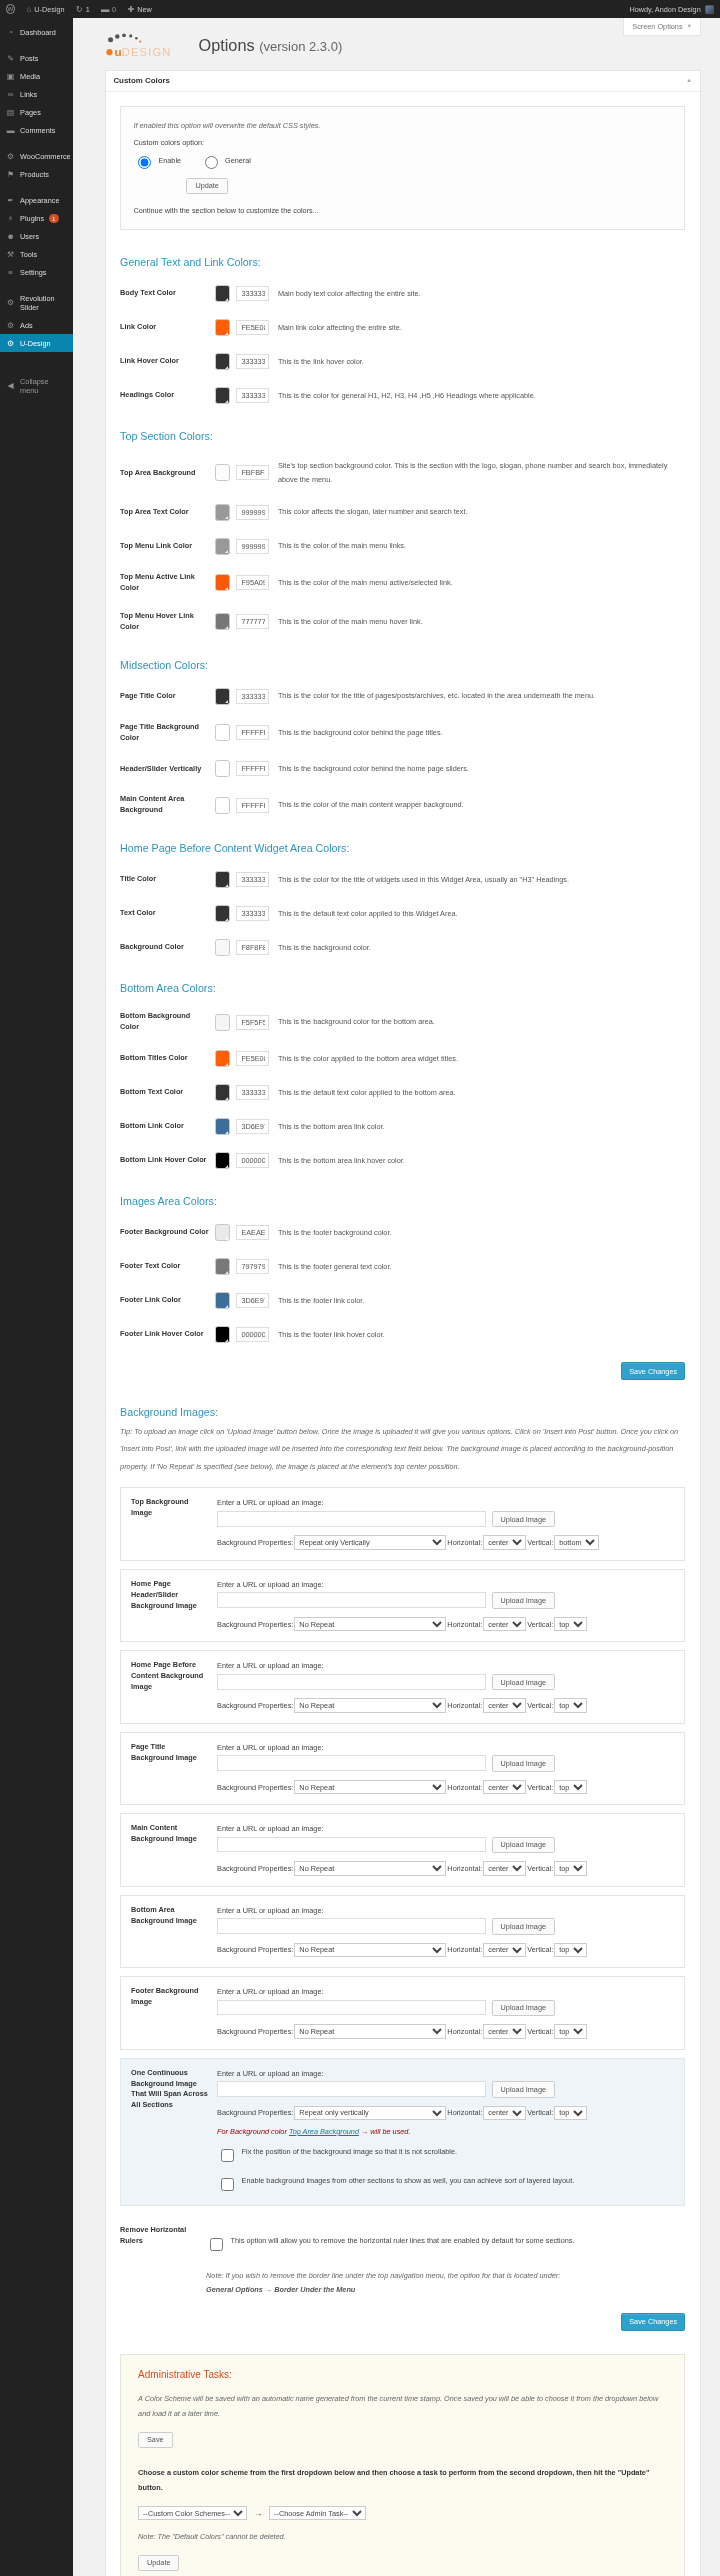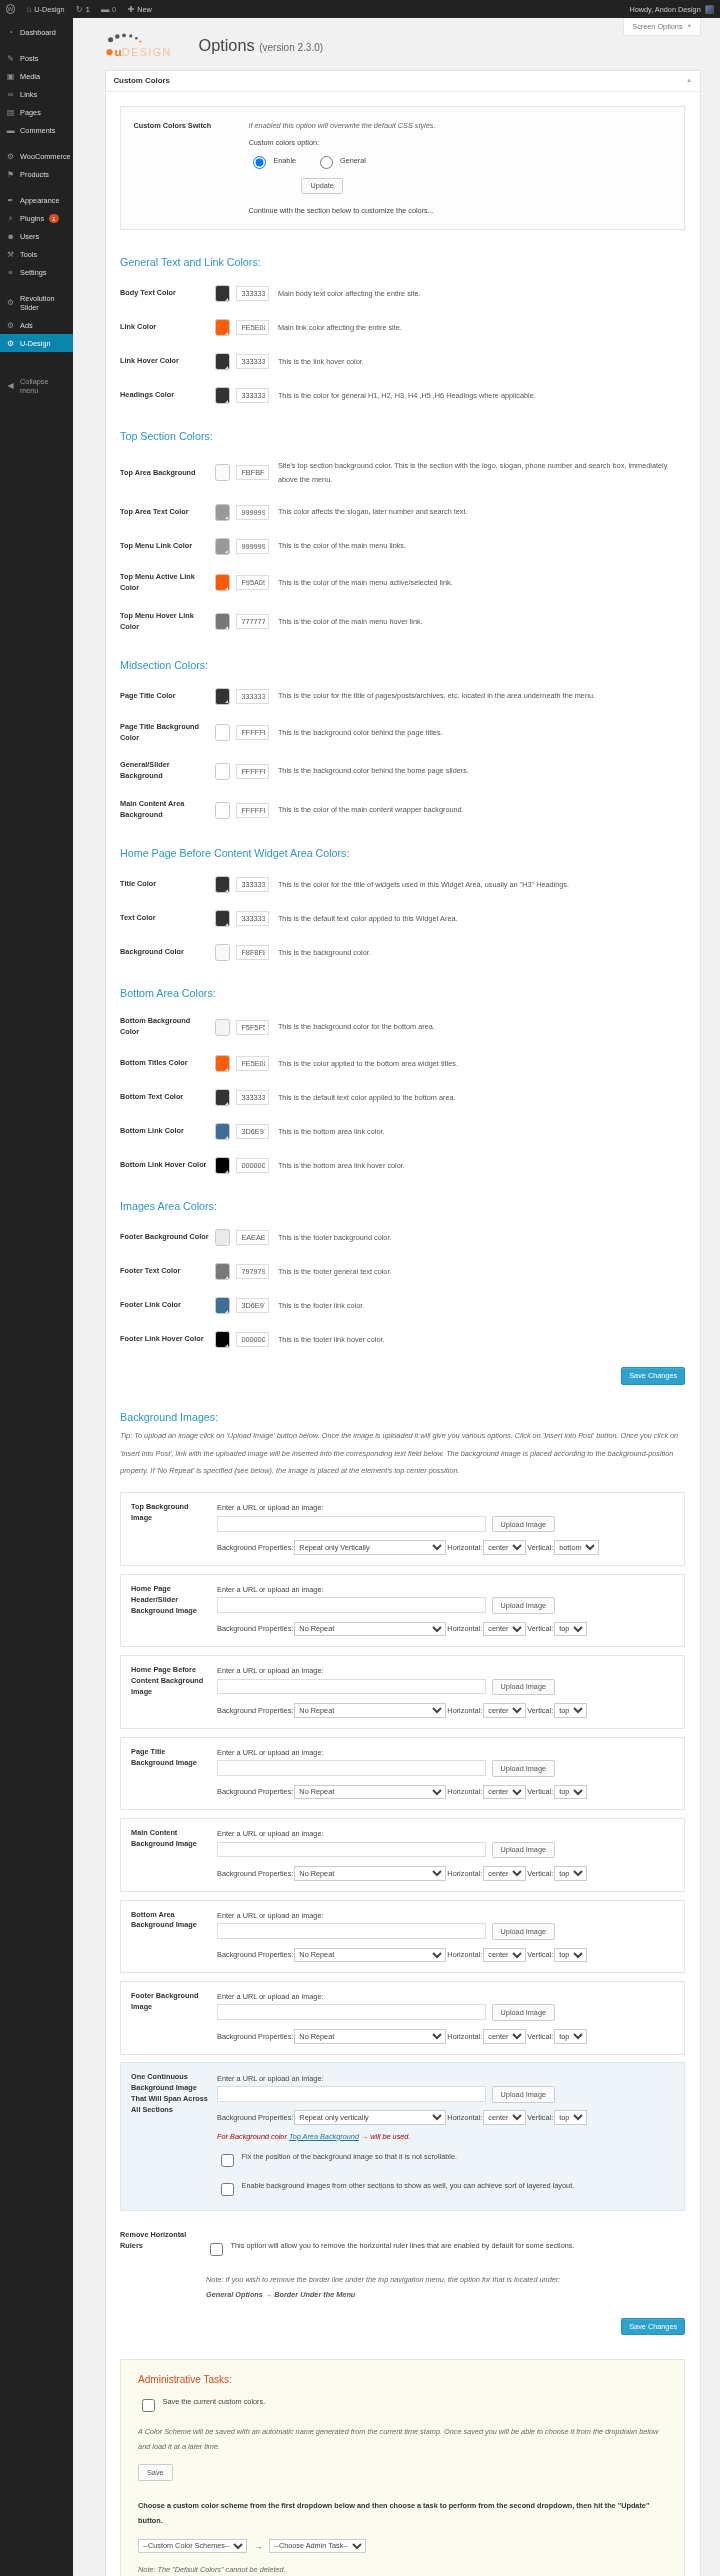--- a/index.html
+++ b/index.html
@@ -38,21 +38,21 @@
   #main { margin-left:73px; padding:0 20px 0 31.5px; position:relative; }
   #screen-options-tab {
     position:absolute; top:0; right:20px; background:#fff;
     border:0.6px solid #e5e5e5; border-top:none; color:#777;
     padding:3.9px 7.9px; font-size:7.3px; display:flex; gap:4px; align-items:center;
   }
   #screen-options-tab .caret { color:#aaa; font-size:5.6px; }
 
   #page-header { display:flex; align-items:center; gap:10px; padding:14.6px 0 3.4px; }
   #page-title { font-size:16.3px; font-weight:400; color:#464646; margin:0; }
-  #page-version { font-size:10px; color:#666; font-weight:400; }
+  #page-version { font-size:13px; color:#666; font-weight:400; }
 
   
   #postbox { background:#fff; border:0.6px solid #e5e5e5; margin-top:7.9px; }
   #postbox-header {
     padding:5.6px 7.9px; font-weight:bold; color:#333; font-size:7.9px;
     border-bottom:0.6px solid #eee; display:flex; justify-content:space-between; align-items:flex-start;
   }
   #postbox-header .toggle { color:#aaa; font-size:6.2px; cursor:pointer; }
   #postbox-inside { padding:13.5px 14.6px 22.5px; }
 
@@ -251,21 +251,20 @@
     </div>
 
     <div id="postbox">
       <div id="postbox-header">
         <span>Custom Colors</span>
         <span class="toggle">▲</span>
       </div>
       <div id="postbox-inside">
 
         <div id="switch-box">
-          <div class="lbl">Custom Colors Switch</div>
           <div>
             <p class="sw-note">If enabled this option will overwrite the default CSS styles.</p>
             <p class="sw-optlabel">Custom colors option:</p>
             <div class="radio-line">
               <label>
                 <input type="radio" name="cc-switch" checked="" style="">
                 <span>Enable</span>
               </label>
               <label>
                 <input type="radio" name="cc-switch" style="">
@@ -341,21 +340,21 @@
               <input class="hexinput" type="text" value="333333" style="">
               <div class="cdesc">This is the color for the title of pages/posts/archives, etc. located in the area underneath the menu.</div>
             </div>
             <div class="crow">
               <div class="lbl">Page Title Background Color</div>
               <div class="swatch" style="background: rgb(255, 255, 255);"></div>
               <input class="hexinput" type="text" value="FFFFFF" style="">
               <div class="cdesc">This is the background color behind the page titles.</div>
             </div>
             <div class="crow">
-              <div class="lbl">General/Slider Background</div>
+              <div class="lbl">Header/Slider Vertically</div>
               <div class="swatch" style="background: rgb(255, 255, 255);"></div>
               <input class="hexinput" type="text" value="FFFFFF" style="">
               <div class="cdesc">This is the background color behind the home page sliders.</div>
             </div>
             <div class="crow">
               <div class="lbl">Main Content Area Background</div>
               <div class="swatch" style="background: rgb(255, 255, 255);"></div>
               <input class="hexinput" type="text" value="FFFFFF" style="">
               <div class="cdesc">This is the color of the main content wrapper background.</div>
             </div>
@@ -609,24 +608,20 @@
             <p class="rr-note2">General Options → Border Under the Menu</p>
           </div>
         </div>
 
         <div class="save-row">
           <button class="btn-primary">Save Changes</button>
         </div>
 
         <div id="admin-tasks">
           <h3>Administrative Tasks:</h3>
-          <div class="chk-line">
-            <input type="checkbox" style="">
-            <span>Save the current custom colors.</span>
-          </div>
           <p class="at-note">A Color Scheme will be saved with an automatic name generated from the current time stamp. Once saved you will be able to choose it from the dropdown below and load it at a later time.</p>
           <button class="btn">Save</button>
           <p class="at-choose">Choose a custom color scheme from the first dropdown below and then choose a task to perform from the second dropdown, then hit the "Update" button.</p>
           <div class="at-selects">
             <select>
               <option>--Custom Color Schemes--</option>
             </select>
             <span class="at-arrow">→</span>
             <select>
               <option>--Choose Admin Task--</option>

